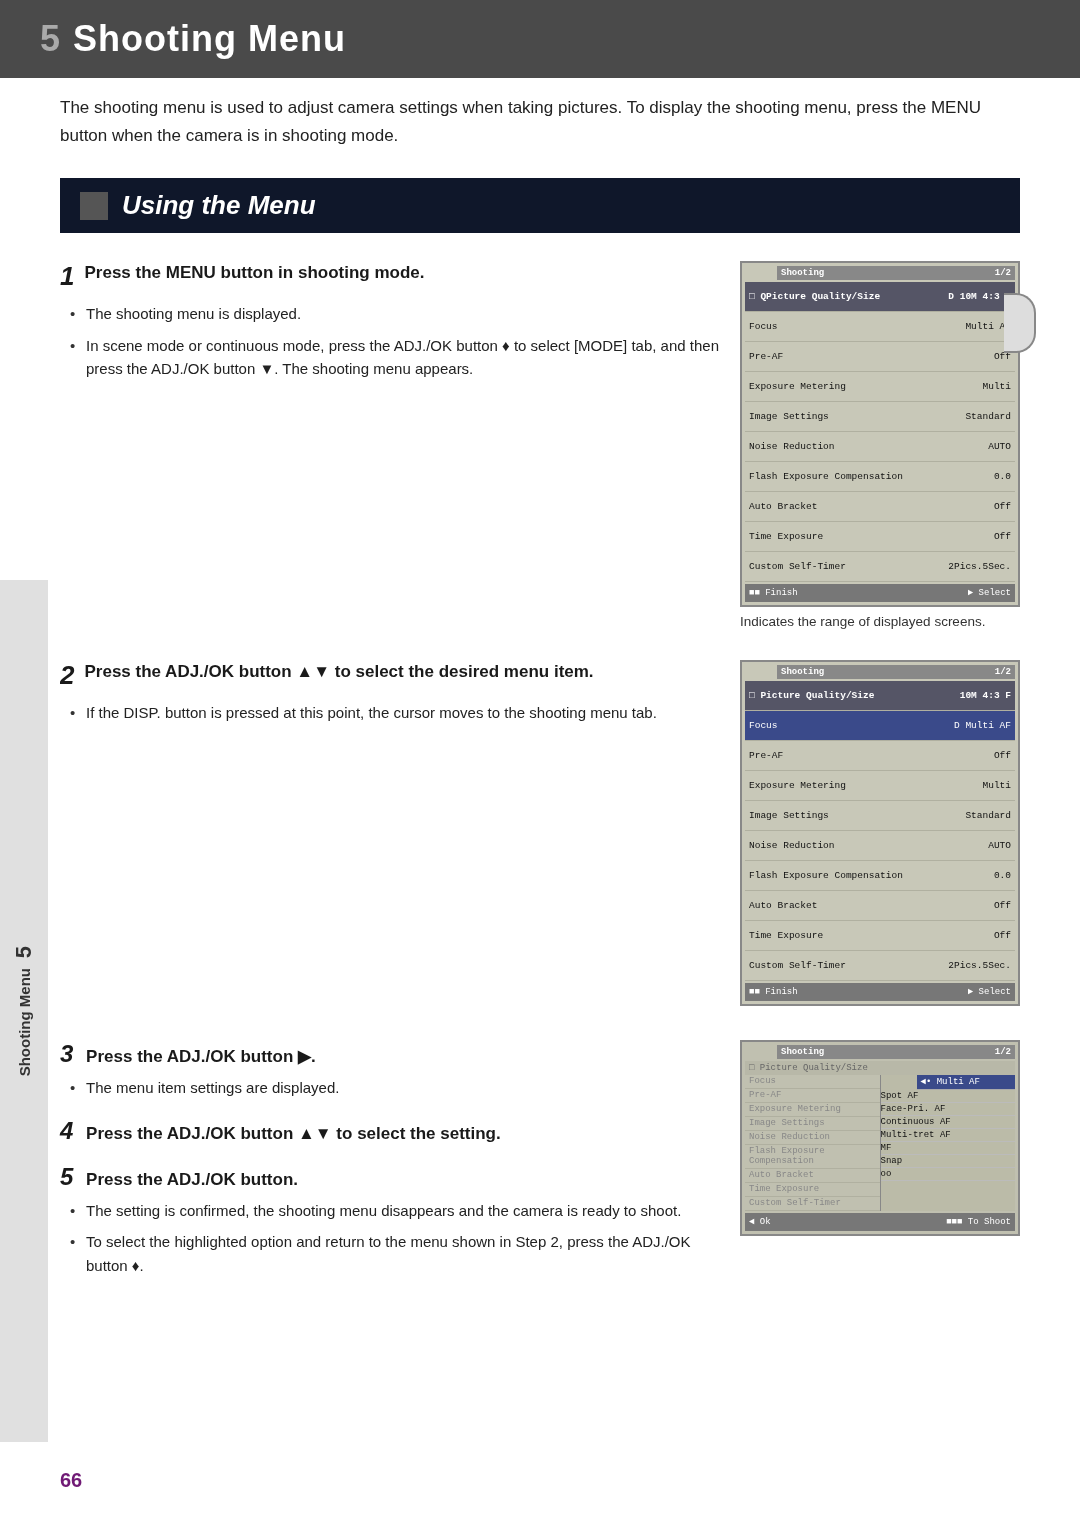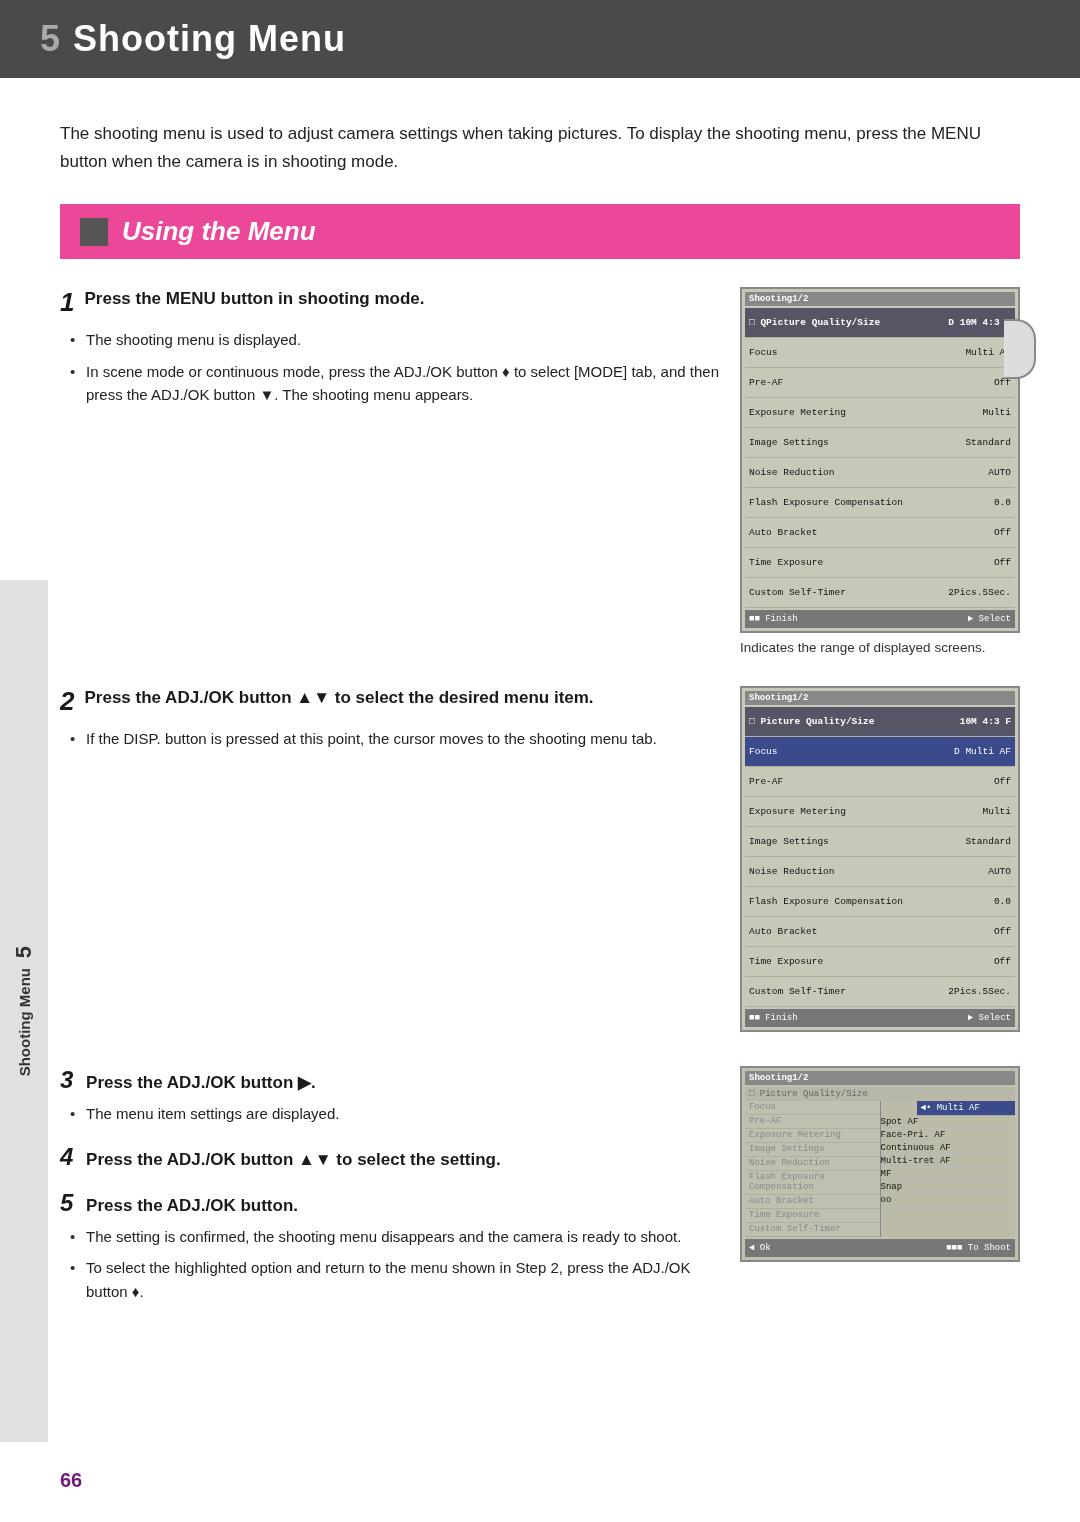--- a/index.html
+++ b/index.html
@@ -9,21 +9,21 @@
       background: #ffffff;
       font-family: Arial, Helvetica, sans-serif;
       color: #1a1a1a;
       position: relative;
     }
 
     
     .chapter-header {
       background: #4a4a4a;
       padding: 18px 40px;
-      margin-bottom: 42px;
+      margin-bottom: 16px;
     }
     .chapter-header h1 {
       color: #ffffff;
       font-size: 36px;
       font-weight: 900;
       letter-spacing: 1px;
     }
     .chapter-number {
       color: #aaa;
       font-size: 36px;
@@ -39,21 +39,21 @@
     
     .intro-text {
       font-size: 17px;
       line-height: 1.65;
       margin-bottom: 28px;
       color: #222;
     }
 
     
     .section-header {
-      background: #ec4899;
+      background: #0f172a;
       padding: 12px 20px;
       margin-bottom: 28px;
       display: flex;
       align-items: center;
     }
     .section-header-icon {
       width: 28px;
       height: 28px;
       background: #555;
       margin-right: 14px;
@@ -129,27 +129,28 @@
       font-size: 10px;
       font-family: 'Courier New', monospace;
       color: #111;
       padding: 3px;
       margin-bottom: 6px;
       position: relative;
     }
 
     .camera-screen-header {
       display: flex;
-      justify-content: flex-start;
+      justify-content: space-between;
       background: #888;
       color: #fff;
       padding: 2px 4px;
       font-size: 9px;
       font-weight: bold;
       margin-bottom: 2px;
+      margin-left: 32px;
     }
 
     .camera-screen-row {
       display: flex;
       justify-content: space-between;
       padding: 9px 4px;
       font-size: 9.5px;
       border-bottom: 1px solid #b0b0a0;
     }
 

